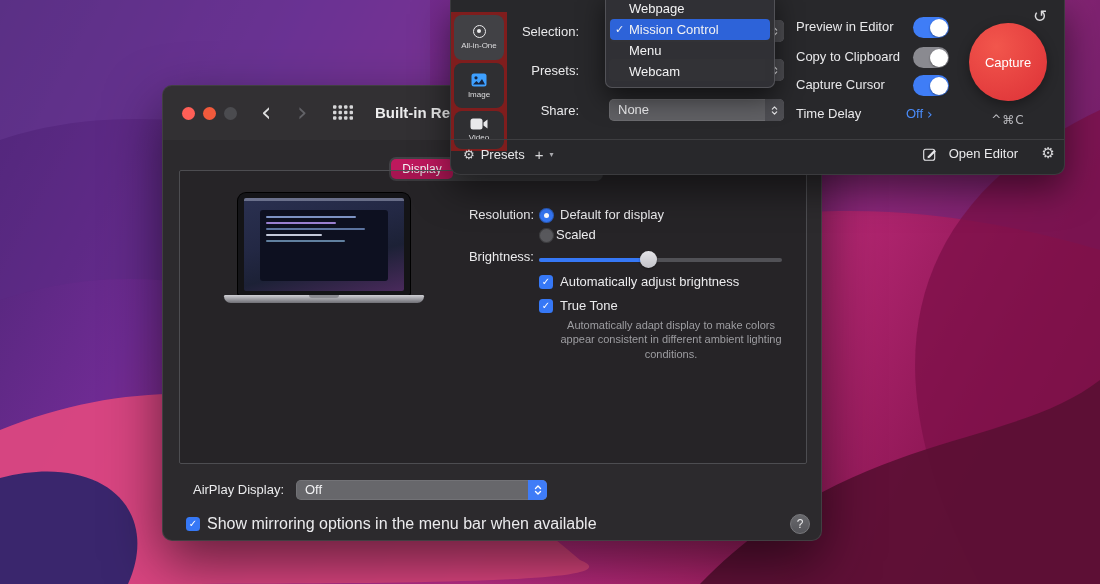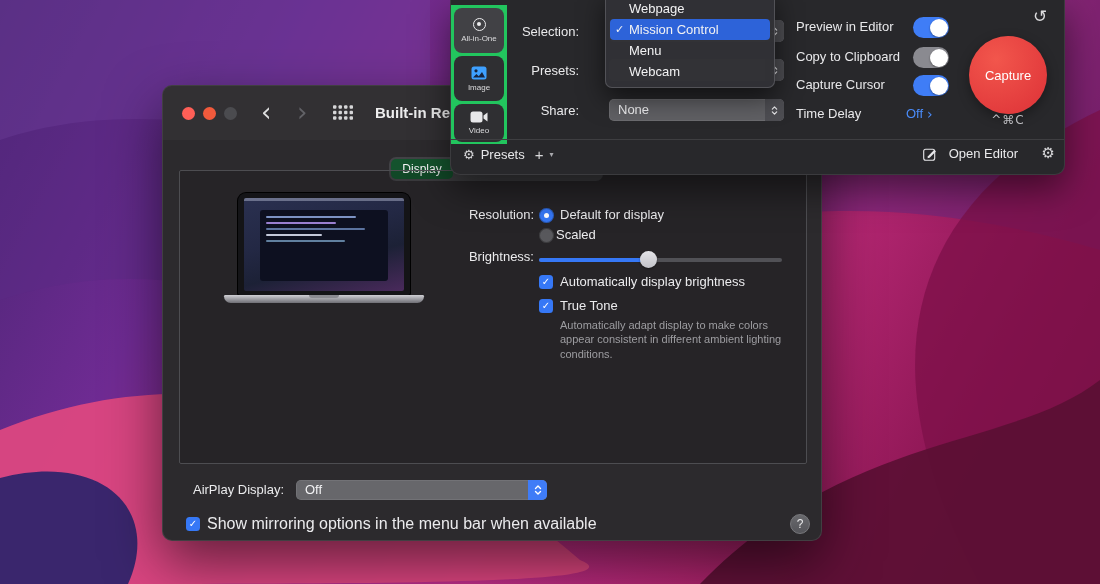--- a/index.html
+++ b/index.html
@@ -23,21 +23,21 @@
   .light.close { background:#ff5f57; }
   .light.min { background:#f25a3c; }
   .light.zoom { background:#4b4b4f; }
   .nav-chev { position:absolute; top:12px; font-size:26px; line-height:28px; font-family:"DejaVu Sans",sans-serif; }
   .nav-back { left:98px; color:#dededf; }
   .nav-fwd { left:134px; color:#626267; }
   .grid-btn { position:absolute; left:170px; top:19px; }
   .win-title { position:absolute; left:212px; top:18px; font-size:15px; font-weight:bold; color:#ededee; white-space:nowrap; }
 
   .segmented { position:absolute; left:226px; top:71px; width:214px; height:24px; background:#424246; border-radius:7px; }
-  .segment.selected { position:absolute; left:2px; top:2px; width:62px; height:20px; background:#14532d; border-radius:5px;
+  .segment.selected { position:absolute; left:2px; top:2px; width:62px; height:20px; background:#be185d; border-radius:5px;
     color:#f4f4f6; font-size:12px; text-align:center; line-height:20px; }
 
   .content-box { position:absolute; left:16px; top:84px; width:628px; height:294px;
     border:1px solid #4d4d51; border-radius:2px; background:rgba(0,0,0,0.12); }
 
   
   .macbook { position:absolute; left:44px; top:22px; width:200px; height:118px; }
   .mb-screen { width:172px; height:102px; margin:0 auto; background:#141417; border-radius:8px 8px 2px 2px; padding:5px 6px 4px; box-shadow:0 0 0 1px #000; }
   .mb-display { width:100%; height:100%; border-radius:2px; position:relative; overflow:hidden;
     background:linear-gradient(165deg,#2a3050 0%,#232844 40%,#1c2136 65%,#4a2a5c 100%); }
@@ -60,39 +60,39 @@
   .ctl-label { position:absolute; font-size:13px; color:#ebebed; line-height:16px; }
 
   .slider { position:absolute; left:359px; top:80px; width:243px; height:17px; }
   .slider-track { position:absolute; left:0; top:7px; width:100%; height:4px; border-radius:2px; background:#515156; }
   .slider-fill { position:absolute; left:0; top:7px; height:4px; border-radius:2px; background:#3678f6; }
   .slider-knob { position:absolute; top:0; width:17px; height:17px; margin-left:-8px; border-radius:50%;
     background:linear-gradient(180deg,#e4e4e8,#c2c2c8); box-shadow:0 1px 2px rgba(0,0,0,0.45); }
 
   .checkbox { position:absolute; width:14px; height:14px; border-radius:3.5px; background:#3678f6;
     color:#fff; font-size:10px; line-height:14px; text-align:center; }
-  .note { position:absolute; left:380px; top:147px; width:222px; font-size:11px; line-height:1.3; color:#9d9da1; }
+  .note { position:absolute; left:380px; top:147px; width:222px; font-size:11px; line-height:1.3; color:#9d9da1;text-align:center; }
 
   .ap-label { position:absolute; left:18px; top:395px; width:103px; font-size:13px; color:#ebebed; text-align:right; line-height:18px; }
   .popup { position:absolute; left:133px; top:394px; width:251px; height:20px; background:#67676b; border-radius:5px;
     color:#f2f2f4; font-size:13px; line-height:20px; padding-left:9px; box-shadow:inset 0 0 0 0.5px rgba(255,255,255,0.15); }
   .popup-cap { position:absolute; right:0; top:0; width:19px; height:20px; background:#3f7cf7; border-radius:0 5px 5px 0;
     display:flex; align-items:center; justify-content:center; }
 
   .mirror-cb { left:23px; top:431px; }
   .mirror-label { position:absolute; left:44px; top:430px; font-size:16px; color:#ebebed; line-height:16px; }
   .help-btn { position:absolute; left:627px; top:428px; width:20px; height:20px; border-radius:50%;
     background:linear-gradient(180deg,#68686c,#55555a); border:1px solid #78787c; color:#e8e8ea;
     font-size:12px; text-align:center; line-height:18px; }
 
   
   .capture-panel { position:absolute; left:450px; top:0; width:615px; height:175px; background:#28282b;
     border-radius:0 0 10px 10px; border:1px solid rgba(255,255,255,0.09); border-top:none;
     box-shadow:0 14px 36px rgba(0,0,0,0.5); z-index:30; }
-  .modes { position:absolute; left:0; top:5px; width:56px; height:139px; background:#22c55e; border-radius:0 0 0 0; }
+  .modes { position:absolute; left:0; top:12px; width:56px; height:139px; background:#7f1d1d; border-radius:0 0 0 0; }
   .mode { position:absolute; left:3px; width:50px; border-radius:8px; display:flex; flex-direction:column; align-items:center; justify-content:center; gap:3px; }
   .mode-1 { top:3px; height:45px; background:#414145; }
   .mode-2 { top:51px; height:45px; background:#2f2f32; }
   .mode-3 { top:99px; height:38px; background:#2f2f32; }
   .mode-label { font-size:8px; color:#dcdcde; white-space:nowrap; }
   .ring-icon { width:13px; height:13px; border:1.5px solid #ececee; border-radius:50%; position:relative; }
   .ring-icon::after { content:""; position:absolute; left:3px; top:3px; width:4px; height:4px; background:#ececee; border-radius:50%; }
 
   .cp-label { position:absolute; left:38px; width:90px; font-size:13px; color:#e9e9eb; text-align:right; line-height:16px; }
   .lbl-selection { top:24px; } .lbl-effects { top:63px; } .lbl-share { top:103px;text-align:right; }
@@ -106,21 +106,21 @@
   .opt-label { position:absolute; left:345px; font-size:13px; color:#e9e9eb; line-height:16px; }
   .ol-1{top:19px;} .ol-2{top:49px;} .ol-3{top:77px;} .ol-4{top:106px;}
   .toggle { position:absolute; left:462px; width:36px; height:21px; border-radius:11px; }
   .tg-1{top:17px;} .tg-2{top:47px;} .tg-3{top:75px;}
   .toggle.on { background:#3f7df6; }
   .toggle.off { background:#8a8a90; }
   .knob { position:absolute; top:1.5px; right:1.5px; width:18px; height:18px; border-radius:50%; background:#fff; box-shadow:0 1px 2px rgba(0,0,0,0.4); }
   .delay-value { position:absolute; left:455px; top:106px; font-size:13px; color:#4a8cfa; line-height:16px; display:flex; gap:4px; align-items:center; }
   .delay-chev { font-size:14px; font-family:"DejaVu Sans",sans-serif; }
 
-  .capture-btn { position:absolute; left:518px; top:36px; width:78px; height:78px; border-radius:50%;
+  .capture-btn { position:absolute; left:518px; top:23px; width:78px; height:78px; border-radius:50%;
     background:radial-gradient(circle at 35% 30%, #f2564c, #e23a3c 75%); display:flex; align-items:center; justify-content:center;
     color:#fff; font-size:13px; font-weight:500; box-shadow:0 4px 12px rgba(0,0,0,0.35); }
   .shortcut { position:absolute; left:508px; top:113px; width:98px; text-align:center; font-size:12px; color:#bdbdc1;
     font-family:"DejaVu Sans",sans-serif; letter-spacing:1px; }
   .undo-btn { position:absolute; left:582px; top:6px; font-size:17px; color:#dcdcde; font-family:"DejaVu Sans",sans-serif; }
 
   .panel-footer-divider { position:absolute; left:0; right:0; top:139px; border-top:1px solid #3e3e41; }
   .presets-group { position:absolute; left:12px; top:146px; display:flex; align-items:center; gap:6px; }
   .gear-glyph { font-family:"DejaVu Sans",sans-serif; color:#d8d8da; font-size:13px; }
   .presets-text { font-size:13px; color:#e6e6e8; }
@@ -213,21 +213,21 @@
       <span class="ctl-label" style="left:376px;top:56px;">Scaled</span>
 
       <span class="form-label bright-label">Brightness:</span>
       <div class="slider">
         <div class="slider-track"></div>
         <div class="slider-fill" style="width: 45%;"></div>
         <div class="slider-knob" style="left: 45%;"></div>
       </div>
 
       <span class="checkbox" style="left:359px;top:104px;"><span>✓</span></span>
-      <span class="ctl-label" style="left:380px;top:103px;">Automatically display brightness</span>
+      <span class="ctl-label" style="left:380px;top:103px;">Automatically adjust brightness</span>
 
       <span class="checkbox" style="left:359px;top:128px;"><span>✓</span></span>
       <span class="ctl-label" style="left:380px;top:127px;">True Tone</span>
 
       <div class="note">Automatically adapt display to make colors appear consistent in different ambient lighting conditions.</div>
     </div>
 
     <span class="ap-label">AirPlay Display:</span>
     <div class="popup">
       <span>Off</span>

